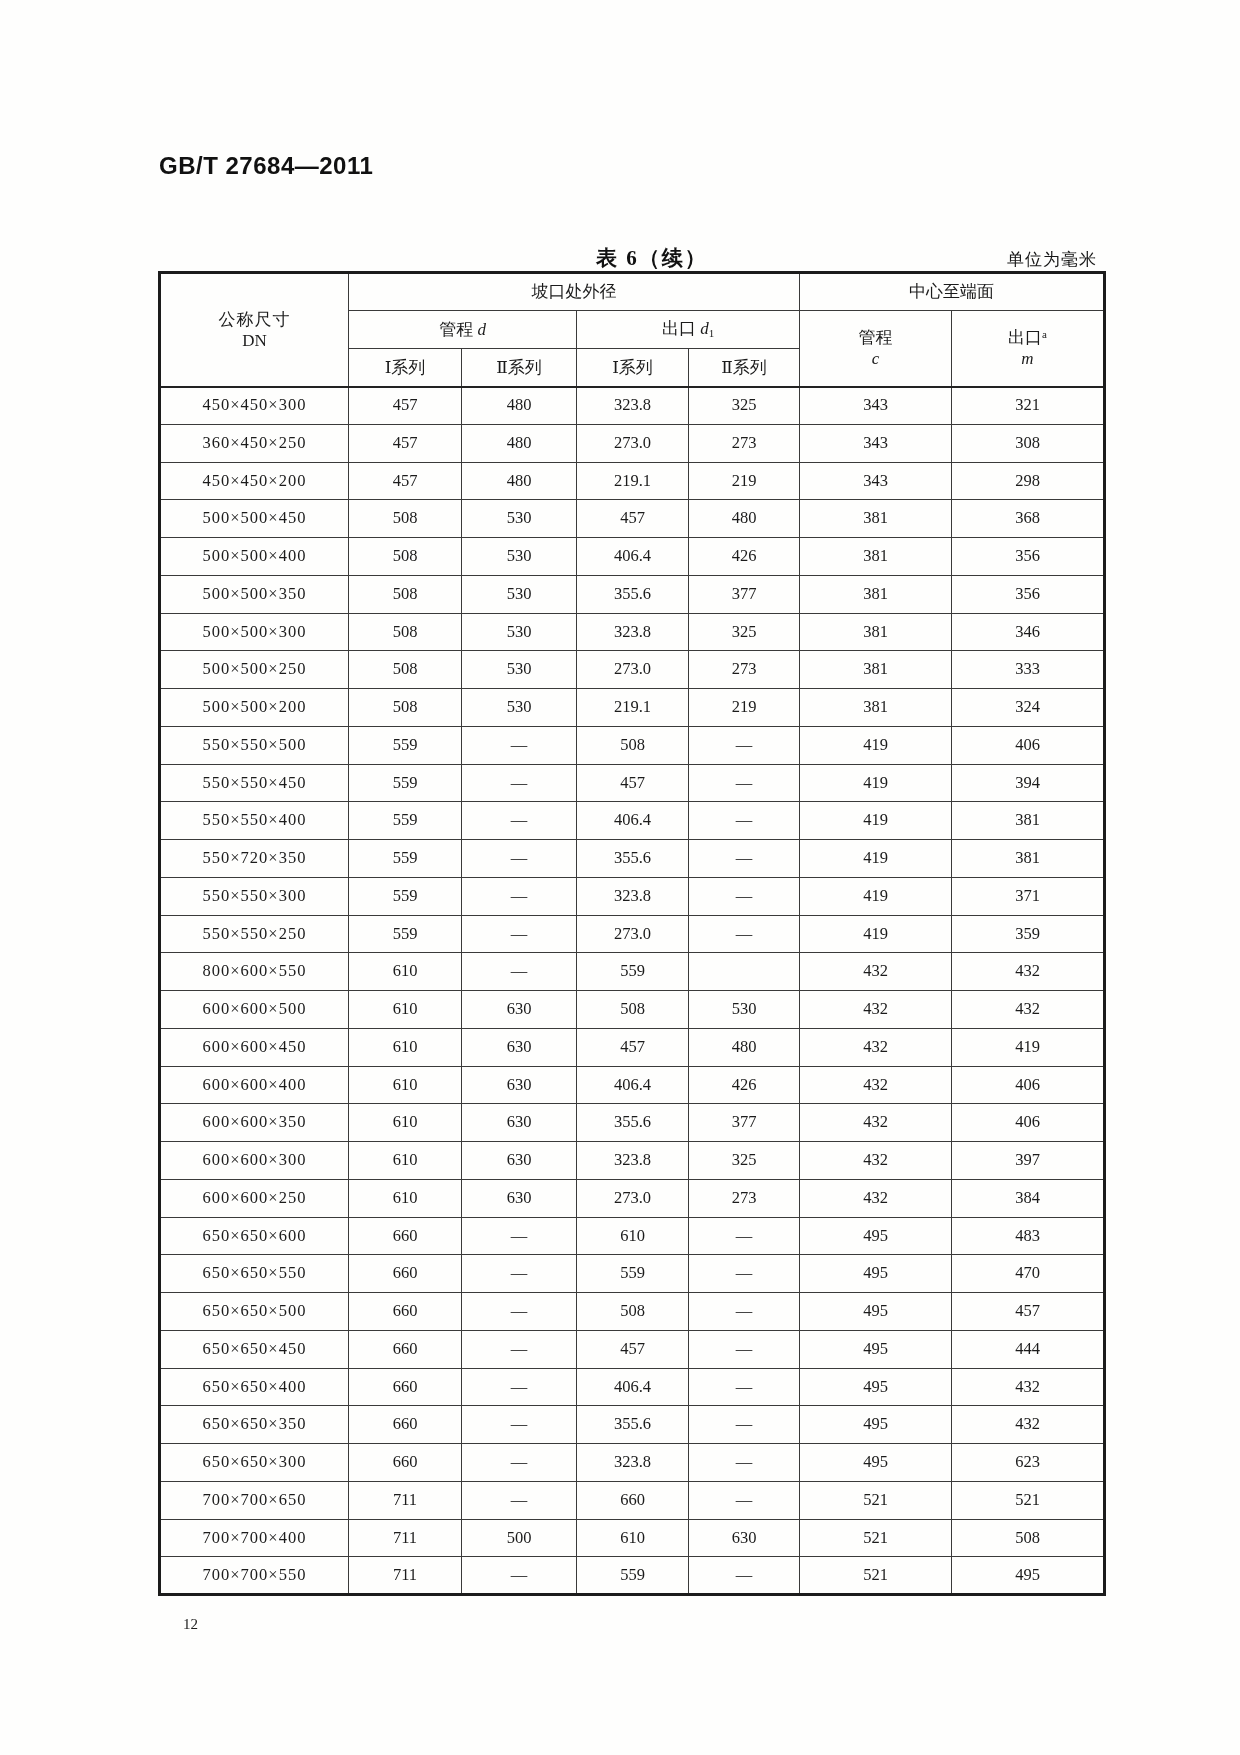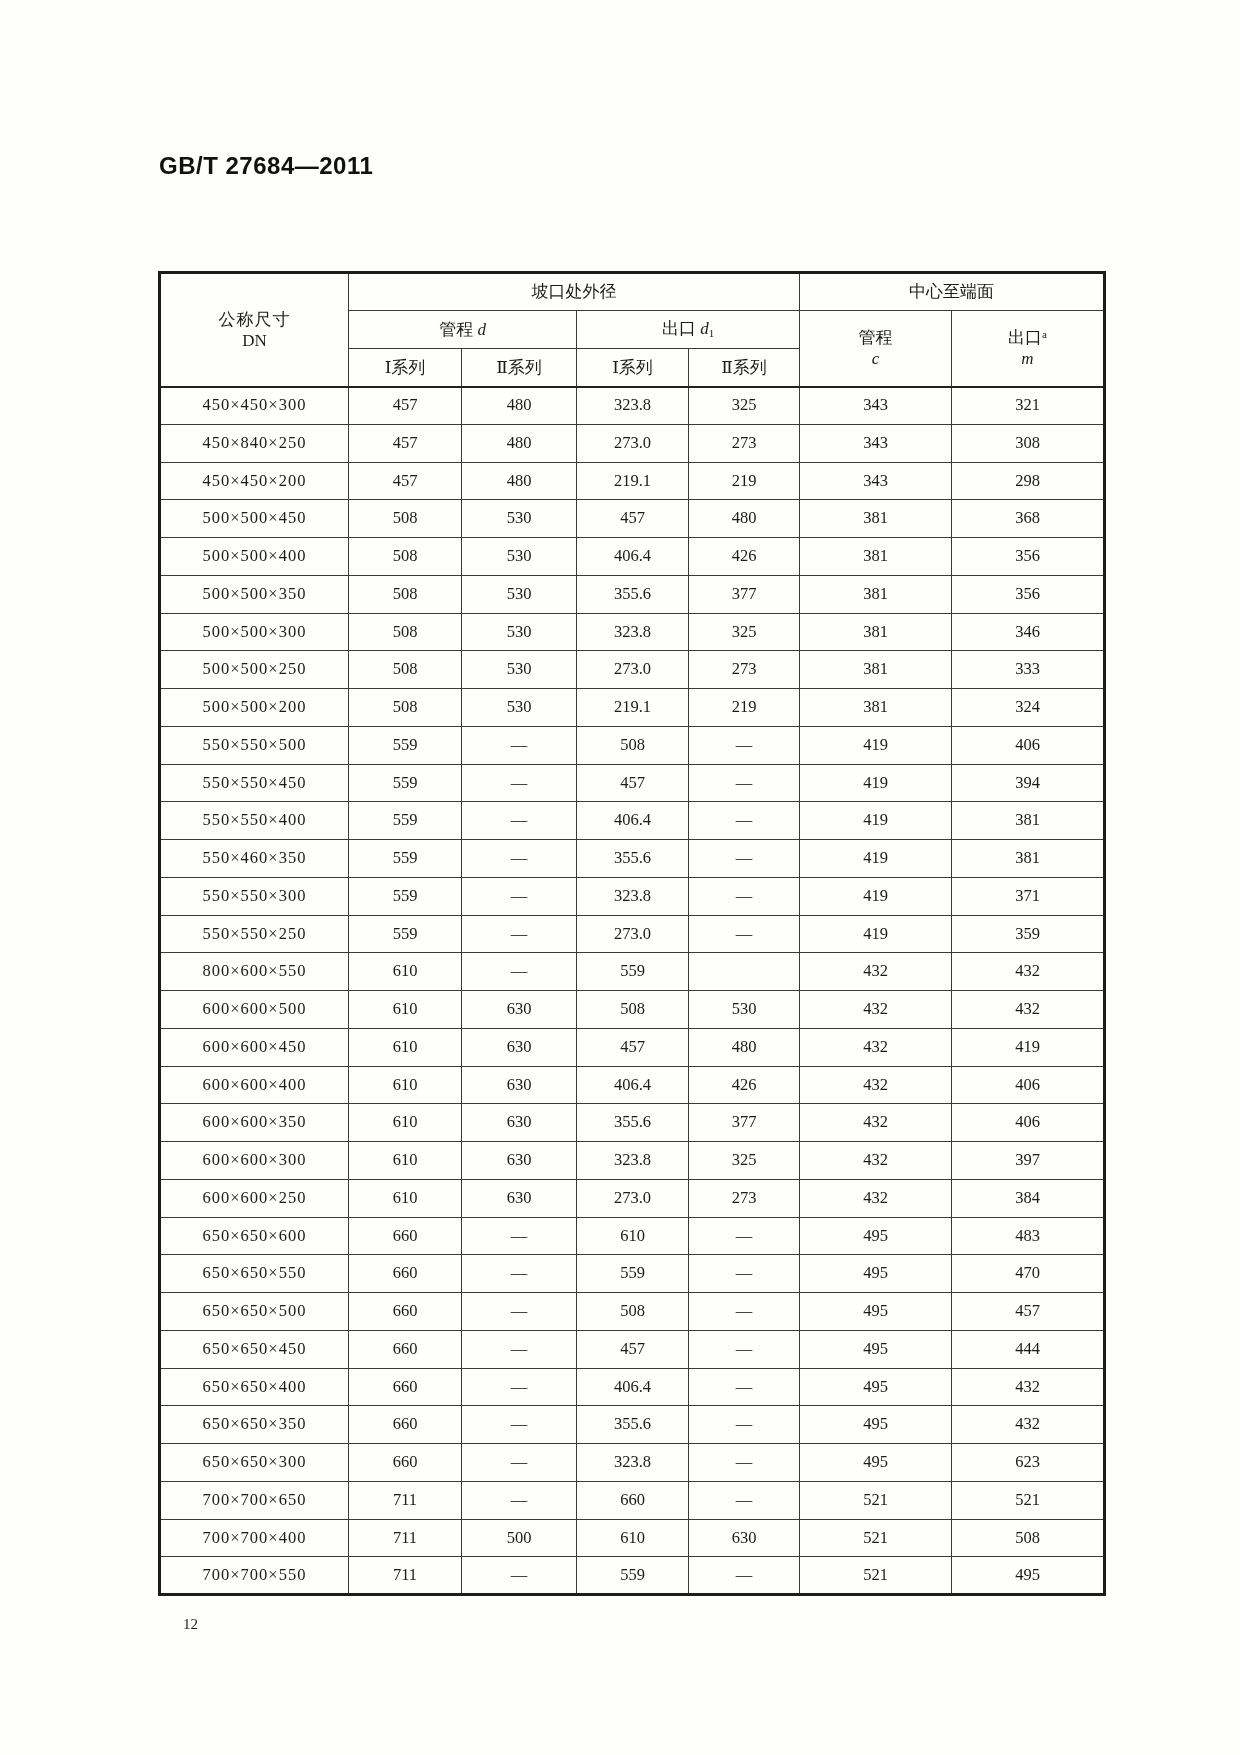--- a/index.html
+++ b/index.html
@@ -94,20 +94,24 @@
     color: #1b1b1b;
   }
 </style>
 </head>
 <body>
 
 <div class="page">
 
   <div class="doc-code">GB/T 27684—2011</div>
 
+  <div class="caption-row">
+    <span class="tbl-title">表 6（续）</span>
+    <span class="unit-note">单位为毫米</span>
+  </div>
 
   <table class="std-table">
     <colgroup>
       <col style="width:189px">
       <col style="width:113px">
       <col style="width:115px">
       <col style="width:112px">
       <col style="width:111px">
       <col style="width:152px">
       <col style="width:153px">
@@ -150,21 +154,21 @@
         <tr>
           <td class="c0">450×450×300</td>
           <td class="c1">457</td>
           <td class="c2">480</td>
           <td class="c3">323.8</td>
           <td class="c4">325</td>
           <td class="c5">343</td>
           <td class="c6">321</td>
         </tr>
         <tr>
-          <td class="c0">450×840×250</td>
+          <td class="c0">360×450×250</td>
           <td class="c1">457</td>
           <td class="c2">480</td>
           <td class="c3">273.0</td>
           <td class="c4">273</td>
           <td class="c5">343</td>
           <td class="c6">308</td>
         </tr>
         <tr>
           <td class="c0">450×450×200</td>
           <td class="c1">457</td>
@@ -249,21 +253,21 @@
         <tr>
           <td class="c0">550×550×400</td>
           <td class="c1">559</td>
           <td class="c2">—</td>
           <td class="c3">406.4</td>
           <td class="c4">—</td>
           <td class="c5">419</td>
           <td class="c6">381</td>
         </tr>
         <tr>
-          <td class="c0">550×460×350</td>
+          <td class="c0">550×720×350</td>
           <td class="c1">559</td>
           <td class="c2">—</td>
           <td class="c3">355.6</td>
           <td class="c4">—</td>
           <td class="c5">419</td>
           <td class="c6">381</td>
         </tr>
         <tr>
           <td class="c0">550×550×300</td>
           <td class="c1">559</td>

